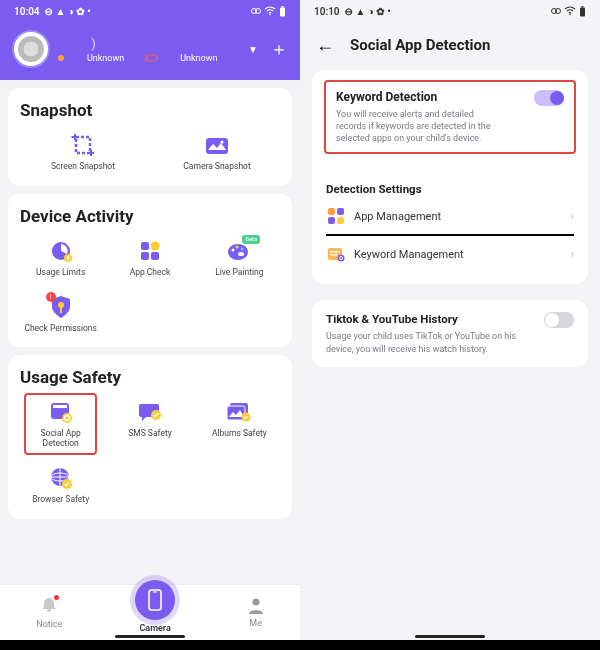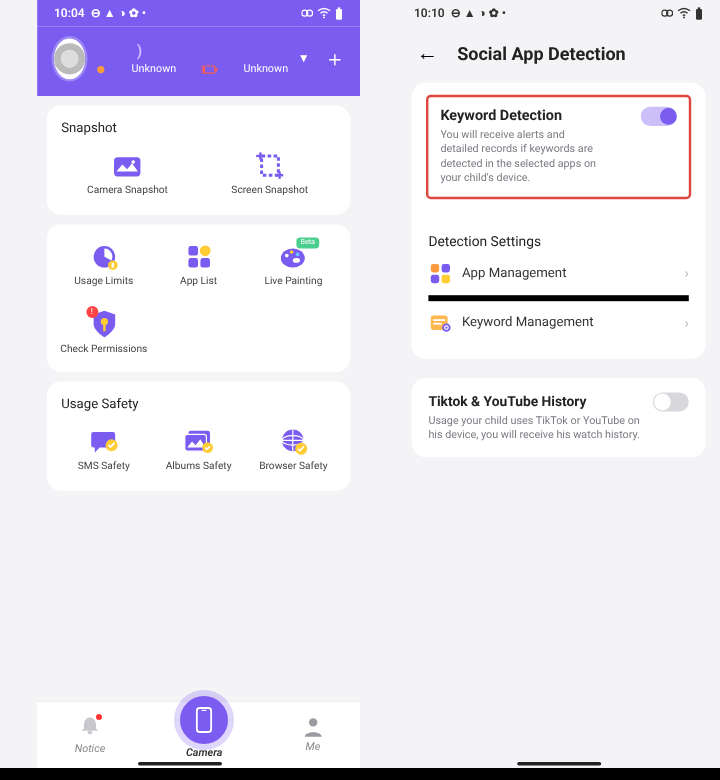--- a/index.html
+++ b/index.html
@@ -9,69 +9,69 @@
     --bg-panel: #f4f3f6;
     --card: #ffffff;
     --text: #222;
     --muted: #7a7a82;
     --red: #d73b36;
     --yellow: #ffcc33;
   }
   * { box-sizing: border-box; font-family: -apple-system, Roboto, Arial, sans-serif; }
   body { margin:0; padding:0; background:#000; width:600px; height:650px; overflow:hidden; }
   .dual { display:flex; width:600px; height:640px; background:#fff; }
-  .pane { flex:0 0 300px; height:640px; display:flex; flex-direction:column; background:var(--bg-panel); position:relative; overflow:hidden;padding-left:31px;}
+  .pane { flex:0 0 300px; height:640px; display:flex; flex-direction:column; background:var(--bg-panel); position:relative; overflow:hidden;}
   
   .status { height:22px; display:flex; align-items:center; justify-content:space-between; padding:0 14px; font-size:10px; font-weight:600; }
   .status.white { color:#fff; background:var(--purple);}
   .status.black { color:#333; background:var(--bg-panel);}
   .status .right { display:flex; gap:3px; align-items:center;}
   
   .lhead { background:var(--purple); padding:8px 12px 12px; }
   .profile-row { display:flex; align-items:center; gap:8px; }
   .avatar { width:38px; height:38px; border-radius:50%; border:2px solid #9d89f4; background:#fff; display:flex; align-items:center; justify-content:center; overflow:hidden;}
   .avatar-inner { width:26px; height:26px; border-radius:50%; background:radial-gradient(circle at center, #ddd 0 40%, #bbb 41% 100%);}
   .pname { font-size:13px; color:#fff; font-weight:600; }
   .unk { font-size:9px; color:#fff; display:flex; align-items:center; gap:21px; margin-top:2px;}
   .unk .dot1 { width:6px; height:6px; border-radius:50%; background:#ff9b3f; display:inline-block; margin-right:2px;}
   .drop, .plus { color:#fff; }
   .plus { font-size:18px; font-weight:300; margin-left:4px;}
   .drop { font-size:10px; margin-left:auto;}
   
   .scroll { flex:1; overflow:hidden; }
   .card { background:#fff; border-radius:12px; margin:8px; padding:10px 8px; }
-  .card h3 { margin:2px 4px 8px; font-size:11px; font-weight:400; color:var(--text);}
+  .card h3 { margin:2px 4px 8px; font-size:17px; font-weight:700; color:var(--text);}
   .grid3 { display:grid; grid-template-columns:repeat(3,1fr); row-gap:8px; }
   .grid2 { display:grid; grid-template-columns:repeat(2,1fr); }
   .feat { display:flex; flex-direction:column; align-items:center; gap:4px; padding:4px 0; font-size:8.5px; color:#444; text-align:center; line-height:1.15; position:relative;}
   .feat .iconbox { width:26px; height:26px; display:flex; align-items:center; justify-content:center;}
   .hl { position:absolute; top:-2px; left:8px; right:8px; bottom:-2px; border:2px solid #e0463e; border-radius:4px; pointer-events:none;}
   
   .bnav { height:56px; background:#fff; border-top:1px solid #eee; display:flex; align-items:center; justify-content:space-around; }
-  .bnav .nitem { display:flex; flex-direction:column; align-items:center; font-size:9px; color:#888; gap:3px;font-style:italic;}
+  .bnav .nitem { display:flex; flex-direction:column; align-items:center; font-size:9px; color:#888; gap:3px;}
   .bnav .nitem.active { color:#333; font-weight:600;}
   .devcircle { width:40px; height:40px; border-radius:50%; background:var(--purple); display:flex; align-items:center; justify-content:center; box-shadow:0 0 0 5px rgba(123,92,240,0.25); margin-top:-12px;}
   
   .rhead { padding:12px 16px 6px; display:flex; align-items:center; gap:16px; }
   .rhead h2 { font-size:15px; margin:0; font-weight:700; color:#222;}
   .rcard { background:#fff; border-radius:12px; margin:8px 12px; padding:12px 14px; }
   .row { display:flex; align-items:center; padding:8px 0;}
-  .row.bordered { border-top:5px solid #000000;}
+  .row.bordered { border-top:2px solid #000000;}
   .row .label { font-size:11px; color:#333; flex:1;}
   .row .chev { color:#bbb; font-size:12px;}
   .toggle { width:30px; height:16px; border-radius:10px; position:relative;}
   .toggle.on { background:#cbbef9;}
   .toggle.on::after { content:""; position:absolute; width:14px; height:14px; border-radius:50%; background:var(--purple); right:0; top:1px;}
   .toggle.off { background:#d7d7dc;}
   .toggle.off::after { content:""; position:absolute; width:14px; height:14px; border-radius:50%; background:#fff; left:1px; top:1px;}
   .redbox { border:2px solid #e0463e; border-radius:4px; padding:8px 10px; margin:-2px -2px 6px;}
   .ktitle { font-size:12px; font-weight:700; color:#222; margin-bottom:4px;}
   .kdesc, .tdesc { font-size:9px; color:var(--muted); line-height:1.35;}
   .ttitle { font-size:11.5px; font-weight:700; color:#222; margin-bottom:4px;}
-  .subhead { font-size:11.5px; font-weight:400; color:#222; padding:4px 0 2px;margin-top:24px;}
+  .subhead { font-size:11.5px; font-weight:700; color:#222; padding:4px 0 2px;margin-top:24px;}
   .smallicon { width:20px; height:20px; display:flex; align-items:center; justify-content:center; margin-right:8px;}
   .bell-badge { position:relative; }
   .bell-badge::after { content:""; position:absolute; width:5px; height:5px; background:#f33; border-radius:50%; top:-1px; right:-1px;}
   .navbar-pill { position:absolute; bottom:2px; left:50%; transform:translateX(-50%); width:70px; height:3px; border-radius:3px; background:#222;}
   .bottom-black { height:10px; background:#000; width:600px;}
 </style>
 </head>
 <body>
 
 <div class="dual">
@@ -116,44 +116,45 @@
         <span class="plus">＋</span>
       </div>
     </div>
 
     <div class="scroll">
       <div class="card">
         <h3>Snapshot</h3>
         <div class="grid2">
           <div class="feat">
             <div class="iconbox">
-                <svg width="26" height="22" viewBox="0 0 26 22">
-                  <rect x="2" y="4" width="22" height="16" rx="3" fill="var(--purple-icon)"></rect>
-                  <path d="M4 16 L9 10 L13 14 L17 9 L22 16 Z" fill="#fff"></path>
-                  <circle cx="18" cy="8" r="1.5" fill="#fff"></circle>
-                </svg>
-              </div>
-            <span>Camera Snapshot</span>
-          </div>
-          <div class="feat">
-            <div class="iconbox">
                 <svg width="26" height="24" viewBox="0 0 26 24">
                   <rect x="6" y="4" width="14" height="16" fill="none" stroke="var(--purple-icon)" stroke-width="2.5" stroke-dasharray="3 2"></rect>
                   <rect x="4" y="1" width="2" height="6" fill="var(--purple-icon)"></rect>
                   <rect x="1.5" y="3" width="6" height="2" fill="var(--purple-icon)"></rect>
                   <rect x="20" y="17" width="2" height="6" fill="var(--purple-icon)"></rect>
                   <rect x="18" y="19" width="6" height="2" fill="var(--purple-icon)"></rect>
                 </svg>
               </div>
             <span>Screen Snapshot</span>
           </div>
+          <div class="feat">
+            <div class="iconbox">
+                <svg width="26" height="22" viewBox="0 0 26 22">
+                  <rect x="2" y="4" width="22" height="16" rx="3" fill="var(--purple-icon)"></rect>
+                  <path d="M4 16 L9 10 L13 14 L17 9 L22 16 Z" fill="#fff"></path>
+                  <circle cx="18" cy="8" r="1.5" fill="#fff"></circle>
+                </svg>
+              </div>
+            <span>Camera Snapshot</span>
+          </div>
         </div>
       </div>
 
       <div class="card">
+        <h3>Device Activity</h3>
         <div class="grid3">
           <div class="feat">
             <div class="iconbox">
                 <svg width="24" height="24" viewBox="0 0 24 24">
                   <circle cx="12" cy="12" r="9" fill="var(--purple-icon)"></circle>
                   <path d="M12 12 L12 5 A7 7 0 0 1 18 15 Z" fill="#fff"></path>
                   <circle cx="19" cy="19" r="4" fill="var(--yellow)"></circle>
                   <rect x="18" y="17" width="2" height="4" fill="#fff"></rect>
                 </svg>
               </div>
@@ -161,21 +162,21 @@
           </div>
           <div class="feat">
             <div class="iconbox">
                 <svg width="22" height="22" viewBox="0 0 22 22">
                   <rect x="2" y="2" width="8" height="8" rx="2" fill="var(--purple-icon)"></rect>
                   <rect x="2" y="12" width="8" height="8" rx="2" fill="var(--purple-icon)"></rect>
                   <rect x="12" y="12" width="8" height="8" rx="2" fill="var(--purple-icon)"></rect>
                   <circle cx="16" cy="6" r="4.5" fill="var(--yellow)"></circle>
                 </svg>
               </div>
-            <span>App List</span>
+            <span>App Check</span>
           </div>
           <div class="feat">
             <div class="iconbox" style="position:relative">
                 <svg width="26" height="22" viewBox="0 0 26 22">
                   <ellipse cx="12" cy="12" rx="10" ry="8" fill="var(--purple-icon)"></ellipse>
                   <circle cx="7" cy="10" r="1.5" fill="#fff"></circle>
                   <circle cx="11" cy="7" r="1.5" fill="#ffcc33"></circle>
                   <circle cx="16" cy="9" r="1.5" fill="#6cf"></circle>
                   <ellipse cx="15" cy="14" rx="3" ry="2" fill="#fff"></ellipse>
                 </svg>
@@ -193,20 +194,33 @@
                 <span style="position:absolute;top:-2px;left:-2px;background:#f44;color:#fff;font-size:7px;width:10px;height:10px;border-radius:50%;display:flex;align-items:center;justify-content:center;">!</span>
               </div>
             <span>Check Permissions</span>
           </div>
         </div>
       </div>
 
       <div class="card">
         <h3>Usage Safety</h3>
         <div class="grid3">
+          <div class="feat">
+            <div class="hl"></div>
+            <div class="iconbox">
+                <svg width="24" height="24" viewBox="0 0 24 24">
+                  <rect x="2" y="3" width="18" height="16" rx="3" fill="var(--purple-icon)"></rect>
+                  <rect x="4" y="5" width="14" height="3" fill="#fff"></rect>
+                  <circle cx="18" cy="18" r="5" fill="var(--yellow)"></circle>
+                  <circle cx="18" cy="18" r="2.5" fill="none" stroke="#fff" stroke-width="1.5"></circle>
+                </svg>
+              </div>
+            <span style="white-space:pre-line">Social App
+Detection</span>
+          </div>
           <div class="feat">
             <div class="iconbox">
                 <svg width="24" height="22" viewBox="0 0 24 22">
                   <path d="M3 3 H19 A2 2 0 0 1 21 5 V14 A2 2 0 0 1 19 16 H8 L4 20 V16 H3 A2 2 0 0 1 1 14 V5 A2 2 0 0 1 3 3 Z" fill="var(--purple-icon)"></path>
                   <circle cx="18" cy="14" r="5" fill="var(--yellow)"></circle>
                   <path d="M15.5 14 L17 15.5 L20.5 12" fill="none" stroke="#fff" stroke-width="1.5"></path>
                 </svg>
               </div>
             <span>SMS Safety</span>
           </div>

